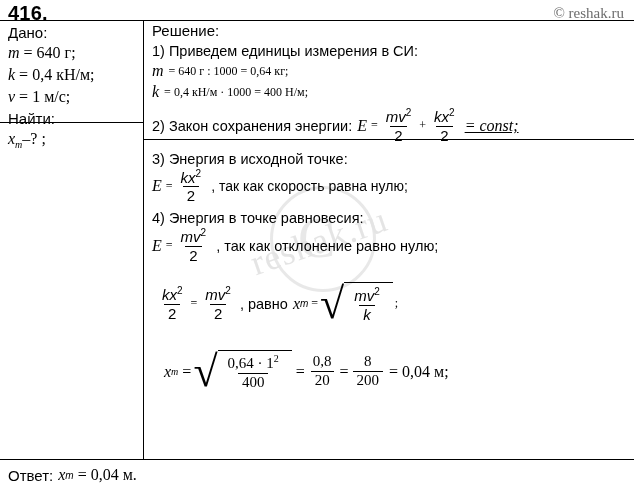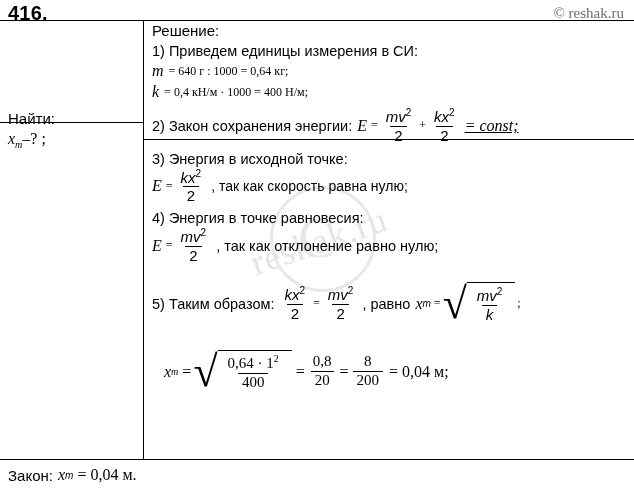--- a/index.html
+++ b/index.html
@@ -231,20 +231,44 @@
   <div class="vline" style="left:143px; top:20px; height:439px;"></div>
   <div class="hline" style="left:0px; top:122px; width:143px;"></div>
   <div class="hline" style="left:143px; top:139px; width:491px;"></div>
 
   <div class="watermark-diag">
     <div class="wm-circle"></div>
     <div class="wm-c">C</div>
     <div class="wm-text">reshak.ru</div>
   </div>
 
+  <div class="col-left">
+    <div class="lbl">Дано:</div>
+
+    <div class="mathline">
+      <span class="it">m</span>
+      <span class="rm">=</span>
+      <span class="rm">640</span>
+      <span class="rm">г;</span>
+    </div>
+
+    <div class="mathline">
+      <span class="it">k</span>
+      <span class="rm">=</span>
+      <span class="rm">0,4</span>
+      <span class="rm">кН/м;</span>
+    </div>
+
+    <div class="mathline">
+      <span class="it">v</span>
+      <span class="rm">=</span>
+      <span class="rm">1</span>
+      <span class="rm">м/с;</span>
+    </div>
+  </div>
 
   <div class="col-left" style="top:110px;">
     <div class="lbl">Найти:</div>
     <div class="mathline">
       <span class="it">x</span><sub class="sb">m</sub><span class="rm">–? ;</span>
     </div>
   </div>
 
   <div class="col-right">
 
@@ -294,21 +318,20 @@
       <span class="mi">E</span>
       <span class="mr" style="margin-left:4px;">=</span>
       <span class="frac">
         <span class="num"><span class="it">mv</span><sup class="expr">2</sup></span>
         <span class="den rm2">2</span>
       </span>
       <span style="font-family:'Liberation Sans',sans-serif; font-size:14.5px; margin-left:2px;">, так как отклонение равно нулю;</span>
     </div>
 
     <div class="step" style="margin-bottom:14px; margin-top:18px;">
-      <span>5) Таким образом:</span>
       <span class="frac" style="margin-left:6px;">
         <span class="num"><span class="it">kx</span><sup class="expr">2</sup></span>
         <span class="den rm2">2</span>
       </span>
       <span class="mr">=</span>
       <span class="frac">
         <span class="num"><span class="it">mv</span><sup class="expr">2</sup></span>
         <span class="den rm2">2</span>
       </span>
       <span style="font-family:'Liberation Sans',sans-serif; font-size:14.5px; margin-left:1px;">, равно</span>
@@ -349,19 +372,19 @@
       <span class="frac">
         <span class="num rm2">8</span>
         <span class="den rm2">200</span>
       </span>
       <span class="rm2" style="margin-left:2px;text-align:center;">= 0,04 м;</span>
     </div>
 
   </div>
 
   <div class="answer">
-    <span>Закон:</span>
+    <span>Ответ:</span>
     <span class="mi" style="margin-left:5px;">x</span>
       <sub class="sb">m</sub>
     <span class="mr" style="margin-left:4px;">= 0,04 м.</span>
   </div>
 
 </div>
 
 </body></html>

